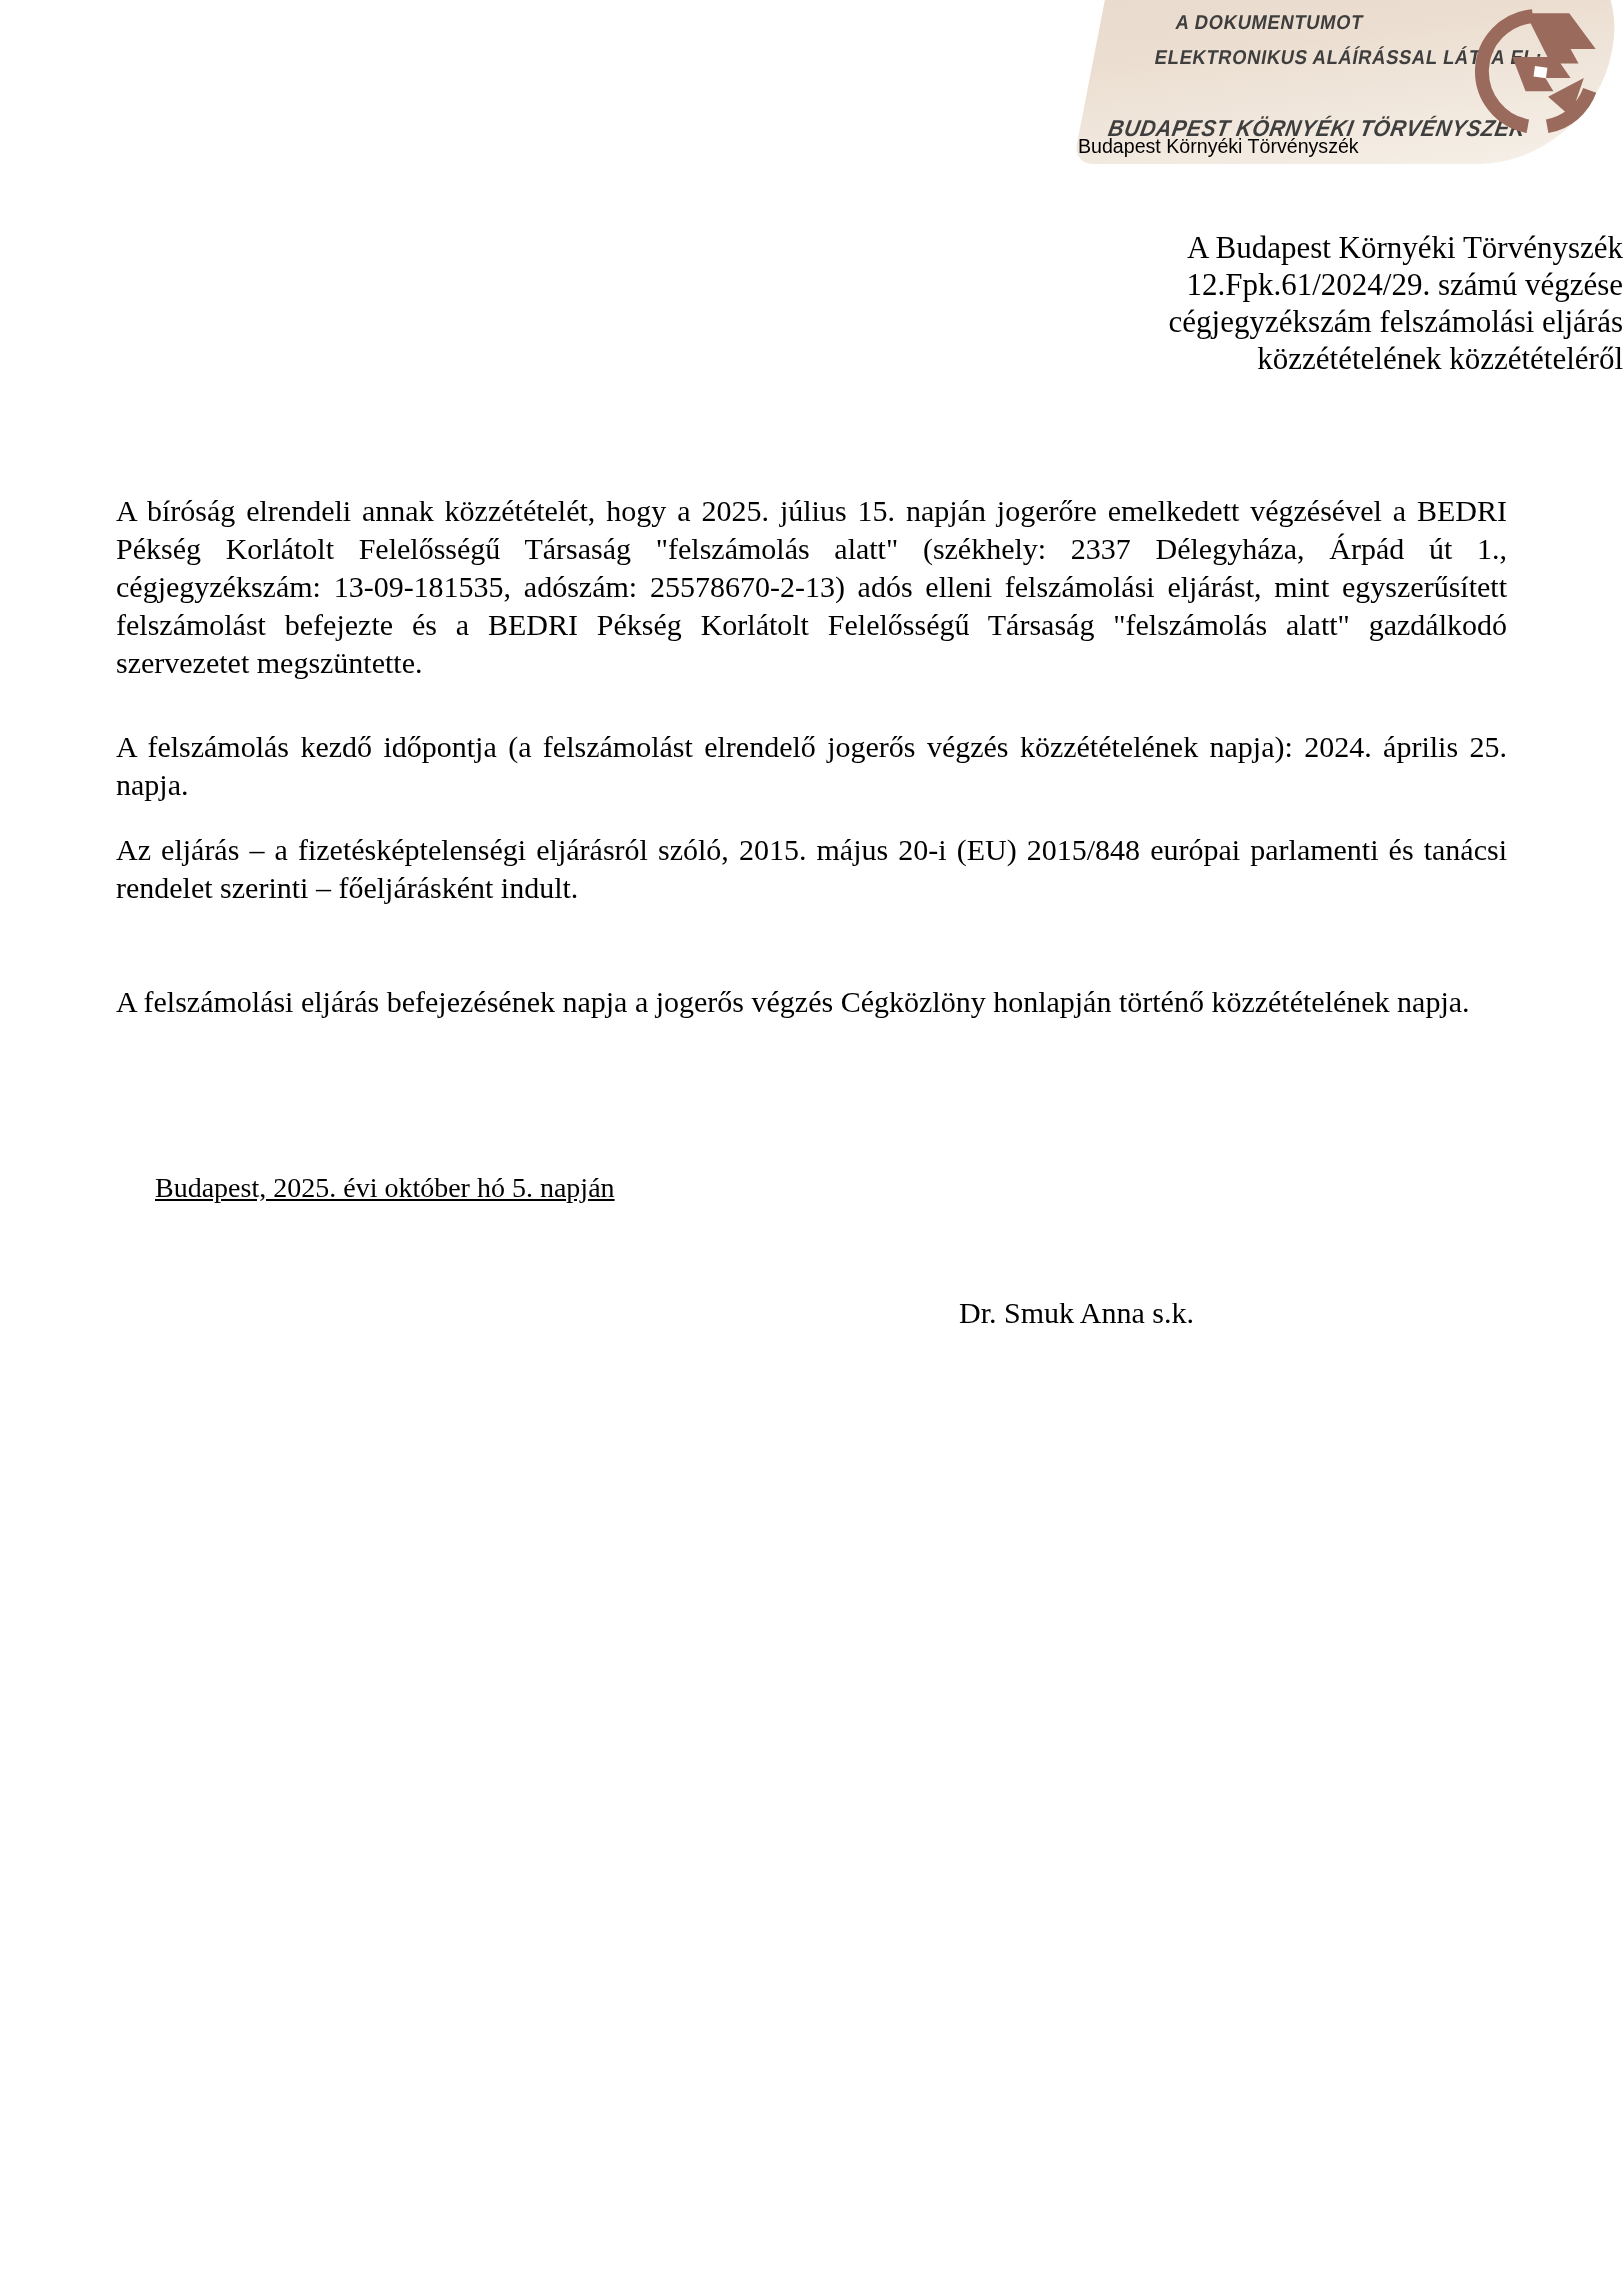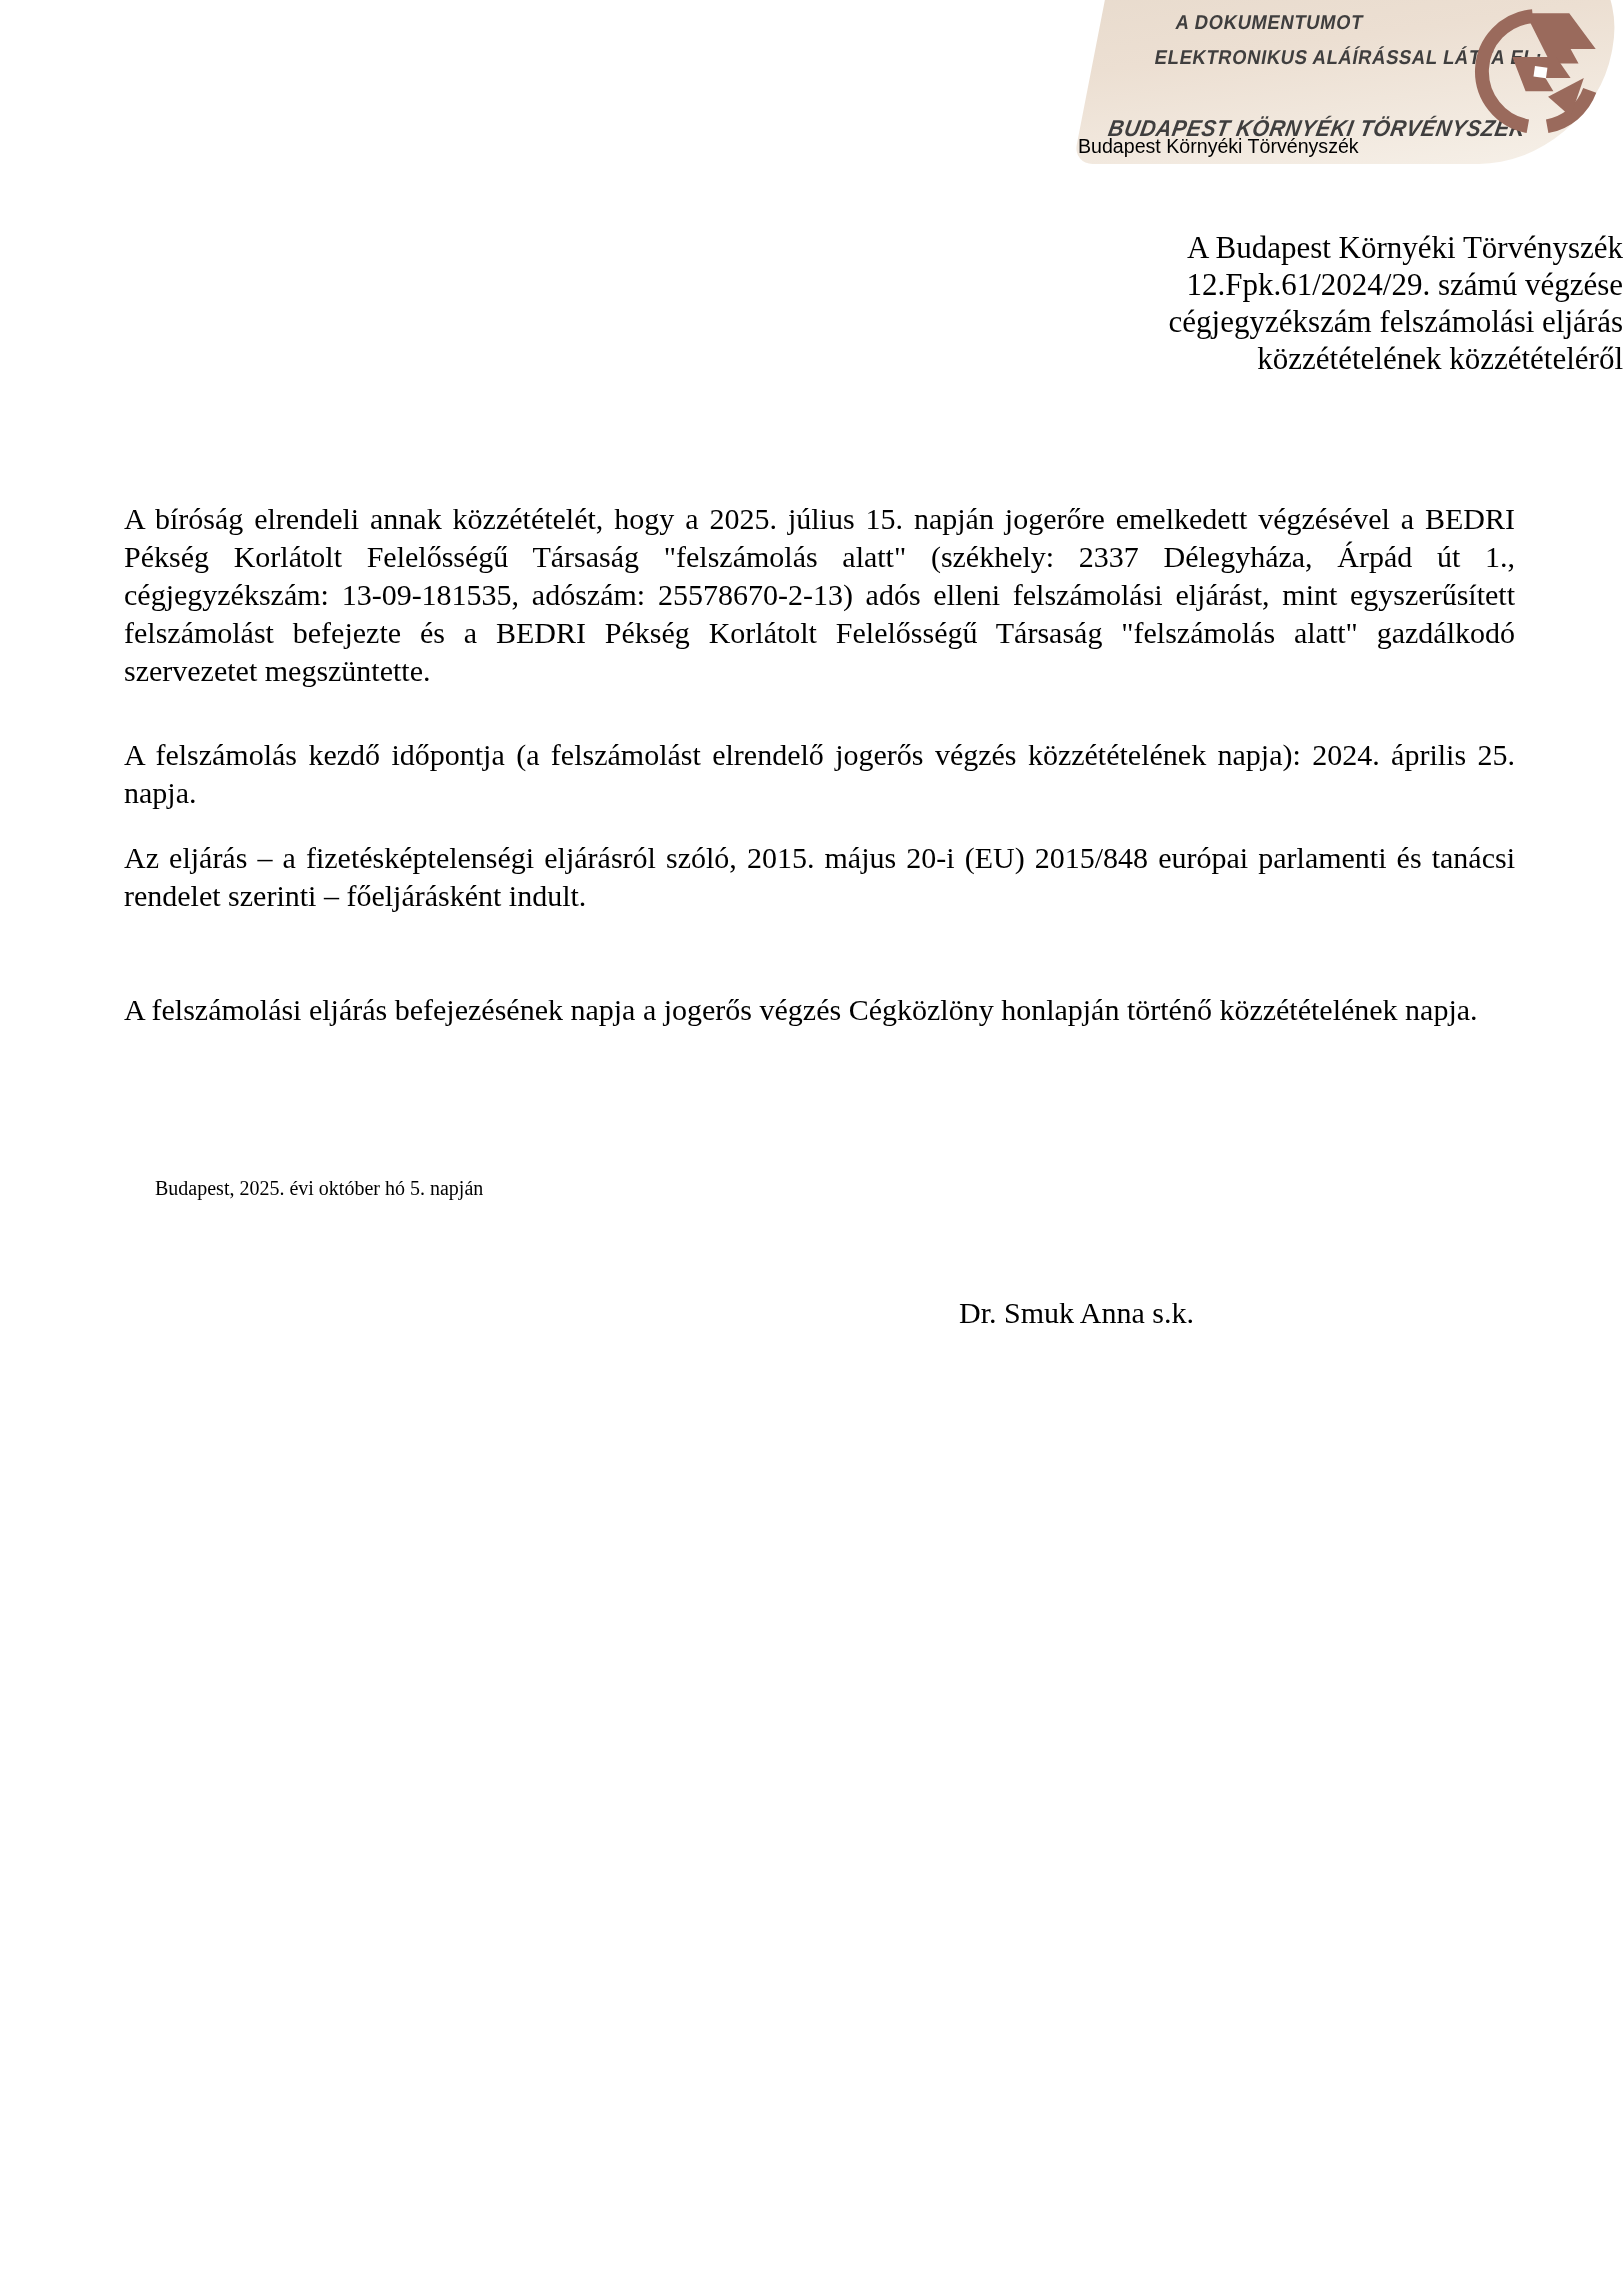--- a/index.html
+++ b/index.html
@@ -71,37 +71,38 @@
     text-align: right;
     font-size: 31px;
     line-height: 37px;
   }
   .doc-title div { white-space: nowrap; }
 
   .para {
     position: absolute;
     left: 116px;
     width: 1391px;
-    margin: 8px;
+    margin: 0;
     font-size: 30px;
     line-height: 38px;
     text-align: justify;
   }
   .para-1 { top: 492px;  }
   .para-2 { top: 728px; }
   .para-3 { top: 831px; }
   .para-4 { top: 983px; }
 
   .date-line {
     position: absolute;
     left: 155px;
     top: 1169px;
-    font-size: 20px;
+    font-size: 28px;
     line-height: 38px;
     white-space: nowrap;
+    text-decoration: underline;
   }
 
   .signature {
     position: absolute;
     left: 880px;
     top: 1290px;
     width: 393px;
     text-align: center;
     font-size: 30px;
     line-height: 46px;

